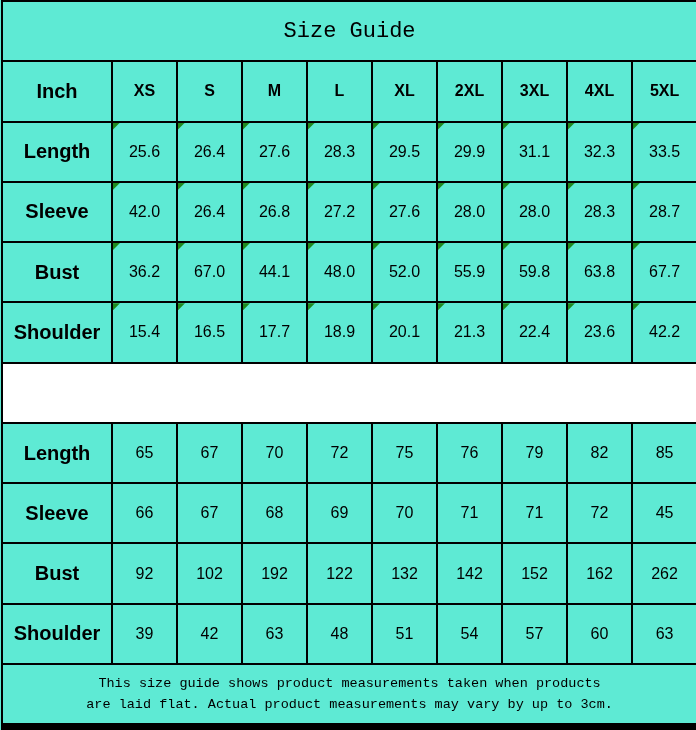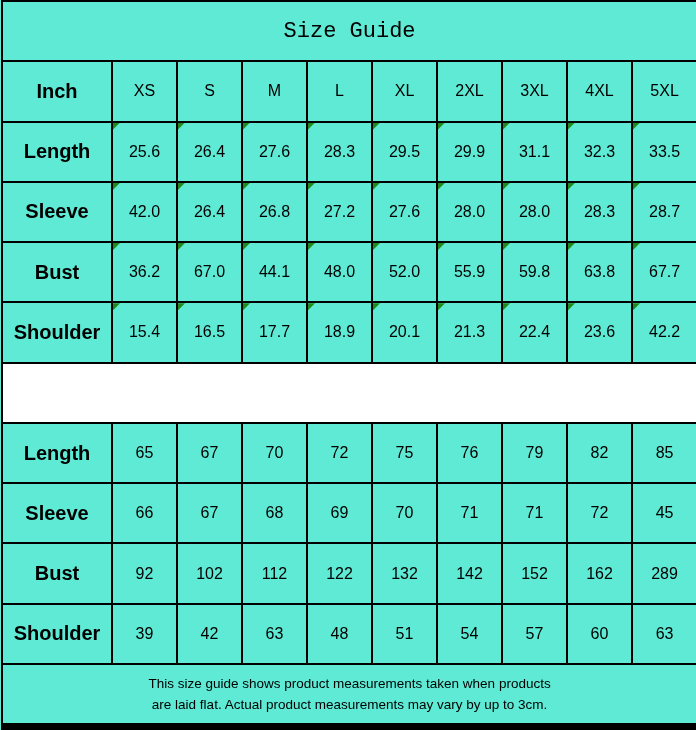--- a/index.html
+++ b/index.html
@@ -37,21 +37,21 @@
     font-family: "Liberation Mono", "DejaVu Sans Mono", monospace;
     font-size: 22px;
     font-weight: 400;
     letter-spacing: 0px;
   }
   .label-cell {
     font-weight: 700;
     font-size: 20px;
   }
   .header-cell {
-    font-weight: 400;
+    font-weight: 700;
     font-size: 16px;
   }
   .value-cell {
     font-weight: 400;
     font-size: 16px;
     position: relative;
   }
   .tri {
     position: absolute;
     top: 0;
@@ -59,21 +59,21 @@
     width: 7px;
     height: 7px;
     clip-path: polygon(0 0, 100% 0, 0 100%);
     display: block;
   }
   .spacer-row { height: 56px; }
   .spacer-cell { background: #ffffff; }
   .footer-row { height: 58px; }
   .footer-cell {
     border-bottom-width: 7px;
-    font-family: Liberation Sans, sans-serif;
+    font-family: Liberation Mono, monospace;
     font-size: 13.5px;
     line-height: 21px;
     font-weight: 400;
   }
 </style>
 </head>
 <body>
 
 <div class="wrap">
   <table class="size-guide">
@@ -183,27 +183,27 @@
           <td class="value-cell"><span>70</span></td>
           <td class="value-cell"><span>71</span></td>
           <td class="value-cell"><span>71</span></td>
           <td class="value-cell"><span>72</span></td>
           <td class="value-cell"><span>45</span></td>
         </tr>
         <tr class="data-row">
           <td class="label-cell">Bust</td>
           <td class="value-cell"><span>92</span></td>
           <td class="value-cell"><span>102</span></td>
-          <td class="value-cell"><span>112</span></td>
+          <td class="value-cell"><span>192</span></td>
           <td class="value-cell"><span>122</span></td>
           <td class="value-cell"><span>132</span></td>
           <td class="value-cell"><span>142</span></td>
           <td class="value-cell"><span>152</span></td>
           <td class="value-cell"><span>162</span></td>
-          <td class="value-cell"><span>289</span></td>
+          <td class="value-cell"><span>262</span></td>
         </tr>
         <tr class="data-row">
           <td class="label-cell">Shoulder</td>
           <td class="value-cell"><span>39</span></td>
           <td class="value-cell"><span>42</span></td>
           <td class="value-cell"><span>63</span></td>
           <td class="value-cell"><span>48</span></td>
           <td class="value-cell"><span>51</span></td>
           <td class="value-cell"><span>54</span></td>
           <td class="value-cell"><span>57</span></td>

